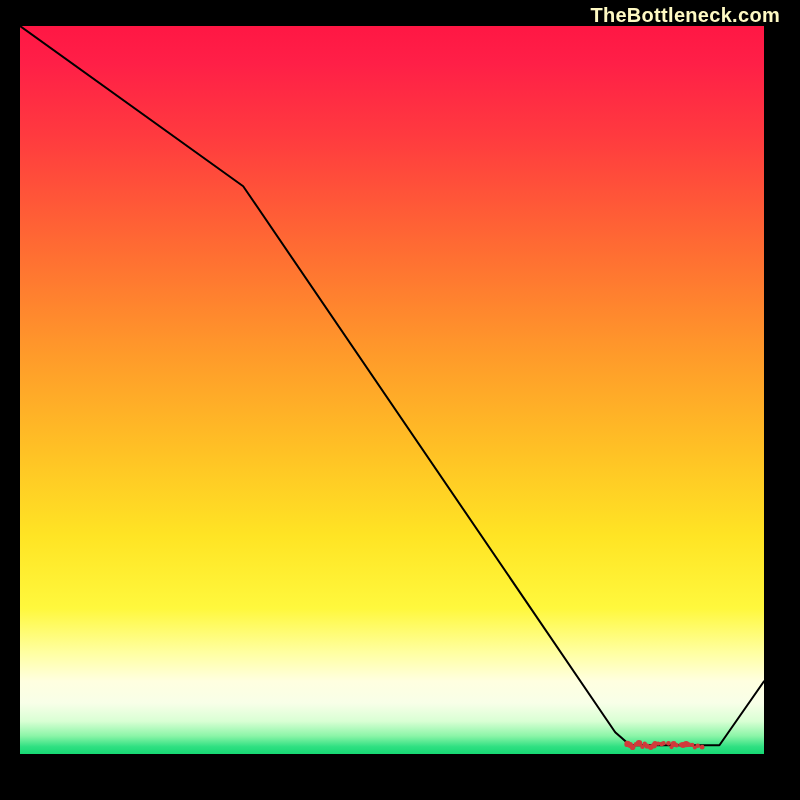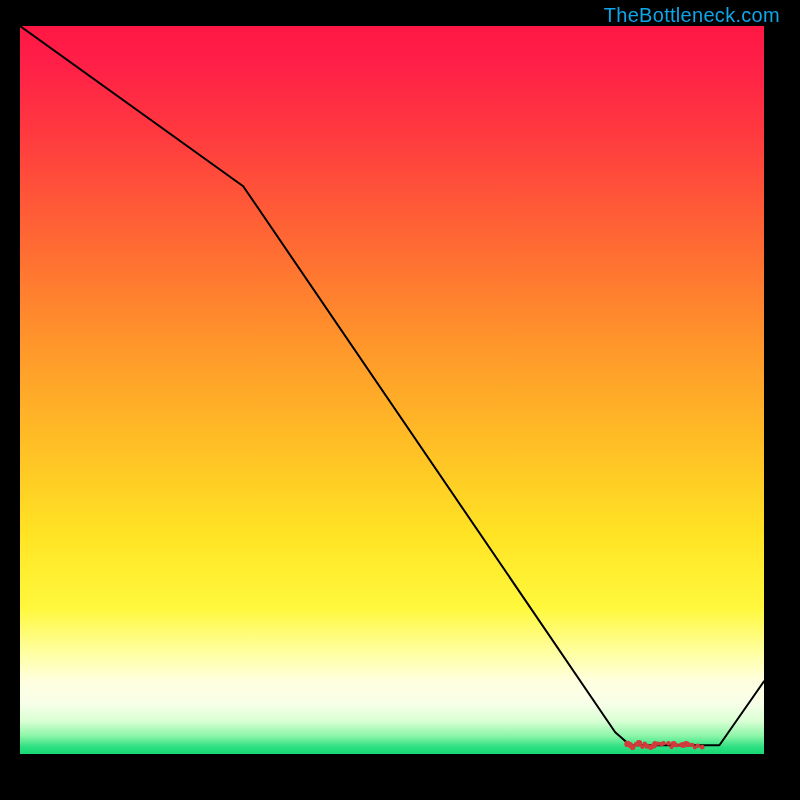--- a/index.html
+++ b/index.html
@@ -22,23 +22,23 @@
     position: absolute;
     left: 20px;
     top: 26px;
     width: 744px;
     height: 728px;
   }
   .watermark {
     position: absolute;
     top: 4px;
     right: 20px;
-    color: #0ea5e9;
+    color: #fef9c3;
     font-size: 20px;
-    font-weight: 400;
+    font-weight: 700;
     letter-spacing: 0.3px;
     user-select: none;
   }
 </style>
 </head>
 <body>
 
 <div class="frame">
   <div class="watermark">TheBottleneck.com</div>
 

